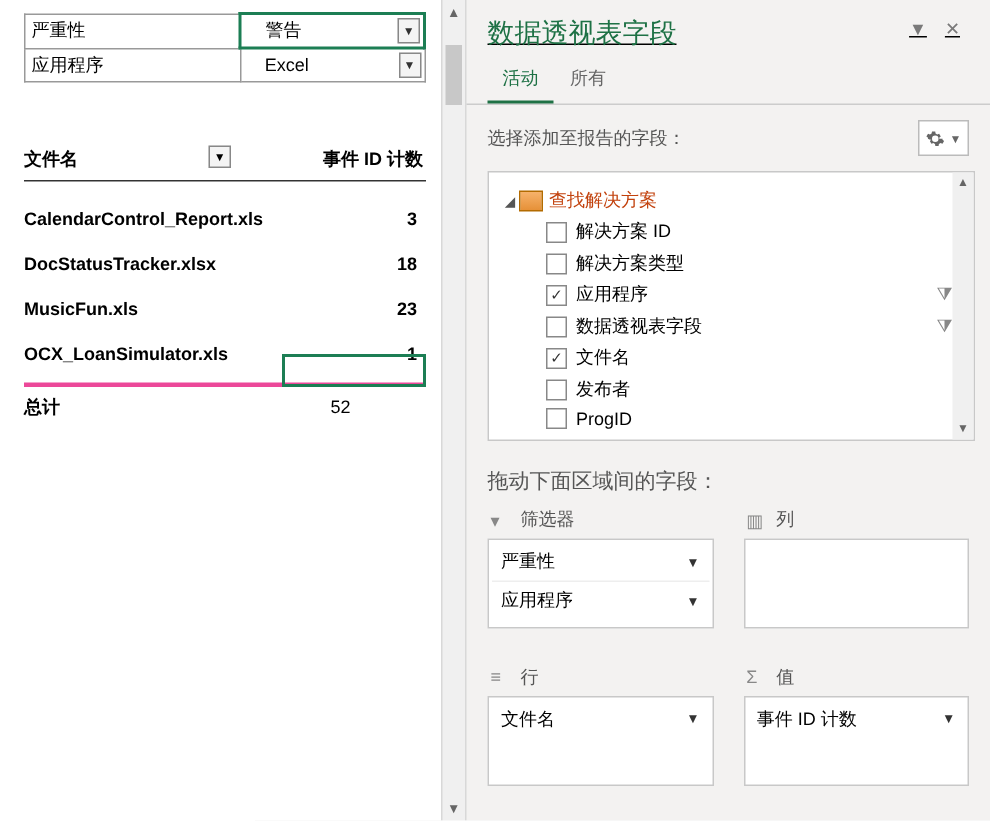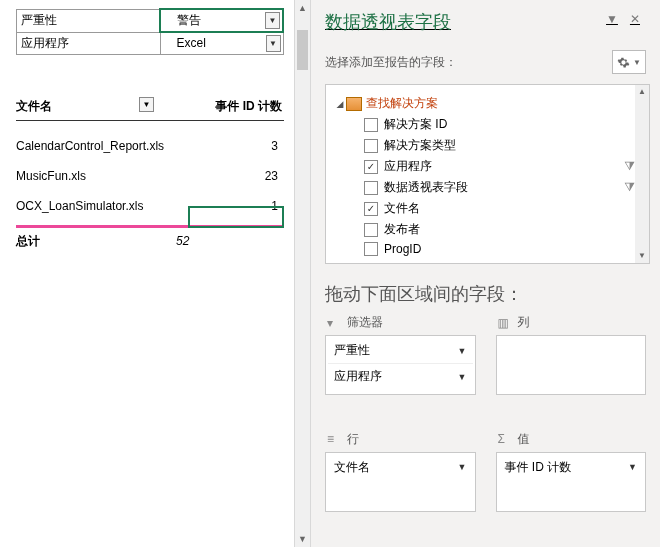--- a/index.html
+++ b/index.html
@@ -13,26 +13,26 @@
 .filter-table .lbl { width: 140px; }
 .filter-table .val { width: 120px; padding-left: 16px; }
 .dd-icon { position: absolute; right: 2px; top: 2px; bottom: 2px; width: 15px; border: 1px solid #888; display: flex; align-items: center; justify-content: center; font-size: 8px; color: #333; background: #f4f4f4; }
 .cell-green { border: 2px solid #1c7e54 !important; }
 .header-row { margin-top: 40px; display: flex; width: 268px; }
 .header-row .h1 { width: 150px; font-weight: bold; position: relative; padding: 3px 0; }
 .header-row .h2 { flex: 1; font-weight: bold; text-align: right; padding: 3px 2px; }
 .header-row .dd { position: absolute; right: 12px; top: 2px; width: 15px; height: 15px; border: 1px solid #888; display: flex; align-items: center; justify-content: center; font-size: 8px; background: #f4f4f4; }
 .divider { border-top: 1px solid #333; margin: 2px 0 10px 0; width: 268px; }
 .data-rows { width: 268px; }
-.data-row { display: flex; height: 30px; align-items: center; }
+.data-row { display: flex; height: 30px; align-items: center; font-weight: bold; }
 .data-row .fn { width: 180px; }
 .data-row .cnt { flex: 1; text-align: right; padding-right: 6px; }
 .total-row { display: flex; height: 24px; align-items: center; margin-top: 4px; border-top: 3px solid #ec4899; padding-top: 6px; width: 268px; }
 .total-row .fn { width: 160px; font-weight: bold; }
-.total-cell { flex: 1; text-align: left; padding-right: 6px; position: relative; font-style: italic; }
+.total-cell { flex: 1; text-align: center; padding-right: 6px; position: relative; }
 .sel-box { position: absolute; right: 0; top: -28px; width: 96px; height: 22px; border: 2px solid #1c7e54; background: transparent; pointer-events: none; }
 .right-pane { flex: 1; background: #f3f2f1; border-left: 1px solid #d8d8d8; display: flex; flex-direction: column; }
 .r-title { display: flex; align-items: flex-start; padding: 10px 14px 6px 14px; text-decoration: underline; }
 .r-title h2 { font-size: 18px; font-weight: normal; color: #1e7145; flex: 1; }
 .r-title .wc { color: #7a7a7a; font-size: 12px; padding: 2px 6px; cursor: pointer; }
 .tabs { display: flex; padding: 0 14px; border-bottom: 1px solid #ccc; gap: 1px; }
 .tab { padding: 4px 10px 6px 10px; font-size: 12px; color: #666; border-bottom: 2px solid transparent; cursor: pointer; }
 .tab.active { color: #1e7145; border-bottom-color: #1e7145; }
 .sub-head { display: flex; align-items: center; padding: 10px 14px 6px 14px; }
 .sub-head .txt { flex: 1; color: #555; font-size: 12px; }
@@ -40,21 +40,21 @@
 .field-list { margin: 4px 10px 8px 14px; background: #fff; border: 1px solid #c8c8c8; padding: 8px 4px 8px 8px; position: relative; height: 180px; }
 .field-list .scroll { position: absolute; right: 0; top: 0; bottom: 0; width: 14px; background: #f0f0f0; }
 .field-list .scroll .sarrow { position: absolute; left: 0; right: 0; height: 14px; text-align: center; font-size: 8px; color: #666; line-height: 14px; }
 .tree-node { display: flex; align-items: center; padding: 2px 0; }
 .tree-node .chev { width: 12px; font-size: 9px; color: #555; text-align: center; }
 .tree-node .ticon { width: 16px; height: 14px; background: linear-gradient(#f6b26b,#e69138); border: 1px solid #b36b00; margin-right: 4px; }
 .tree-node .tlabel { color: #c2410c; }
 .check-item { display: flex; align-items: center; padding: 2px 0 2px 30px; position: relative; text-align: right; }
 .cb { width: 14px; height: 14px; border: 1px solid #888; background: #fff; margin-right: 6px; display: flex; align-items: center; justify-content: center; font-size: 10px; color: #333; flex-shrink: 0; }
 .check-item .funnel { position: absolute; right: 10px; top: 3px; color: #888; font-size: 12px; }
-.drag-hint { padding: 10px 14px 6px 14px; color: #555; font-size: 18px; }
+.drag-hint { padding: 10px 14px 6px 14px; color: #555; font-size: 14px; }
 .drop-grid { display: grid; grid-template-columns: 1fr 1fr; gap: 8px 20px; padding: 0 14px 10px 14px; flex: 1; overflow: hidden; }
 .drop-zone { display: flex; flex-direction: column; }
 .dz-head { display: flex; align-items: center; gap: 6px; color: #555; padding: 2px 2px 4px 2px; font-size: 12px; }
 .dz-head .dicn { width: 14px; color: #888; }
 .dz-body { border: 1px solid #c8c8c8; background: #fff; min-height: 60px; padding: 2px; }
 .dz-item { display: flex; align-items: center; padding: 4px 6px; border-bottom: 1px solid #eee; cursor: pointer; position: relative; }
 .dz-item:last-child { border-bottom: none; }
 .dz-item .dlabel { flex: 1; }
 .dz-item .darrow { font-size: 9px; color: #333; }
 svg.gear { width: 13px; height: 13px; }
@@ -96,20 +96,24 @@
     <div class="h2">事件 ID 计数</div>
   </div>
   <div class="divider"></div>
 
   <div class="data-rows" id="data-rows">
       <div class="data-row">
         <div class="fn">CalendarControl_Report.xls</div>
         <div class="cnt">3</div>
       </div>
       <div class="data-row">
+        <div class="fn">DocStatusTracker.xlsx</div>
+        <div class="cnt">18</div>
+      </div>
+      <div class="data-row">
         <div class="fn">MusicFun.xls</div>
         <div class="cnt">23</div>
       </div>
       <div class="data-row">
         <div class="fn">OCX_LoanSimulator.xls</div>
         <div class="cnt">1</div>
       </div>
     </div>
 
   <div class="total-row">
@@ -119,20 +123,24 @@
       <span>52</span>
     </div>
   </div>
 </div>
 
 <div class="right-pane">
   <div class="r-title">
     <h2>数据透视表字段</h2>
     <span class="wc">▼</span>
     <span class="wc">✕</span>
+  </div>
+  <div class="tabs">
+    <div class="tab active">活动</div>
+    <div class="tab">所有</div>
   </div>
   <div class="sub-head">
     <div class="txt">选择添加至报告的字段：</div>
     <div class="gear-btn">
       <svg class="gear" viewBox="0 0 24 24">
           <path fill="#666" d="M12 8a4 4 0 100 8 4 4 0 000-8zm9 4a7 7 0 01-.1 1.2l2 1.6-2 3.4-2.4-1a7 7 0 01-2 1.2l-.4 2.6h-4l-.4-2.6a7 7 0 01-2-1.2l-2.4 1-2-3.4 2-1.6A7 7 0 013 12a7 7 0 01.1-1.2l-2-1.6 2-3.4 2.4 1a7 7 0 012-1.2L8 3h4l.4 2.6a7 7 0 012 1.2l2.4-1 2 3.4-2 1.6c.1.4.2.8.2 1.2z"></path>
         </svg>
       <span style="font-size:8px;color:#666">▼</span>
     </div>
   </div>

